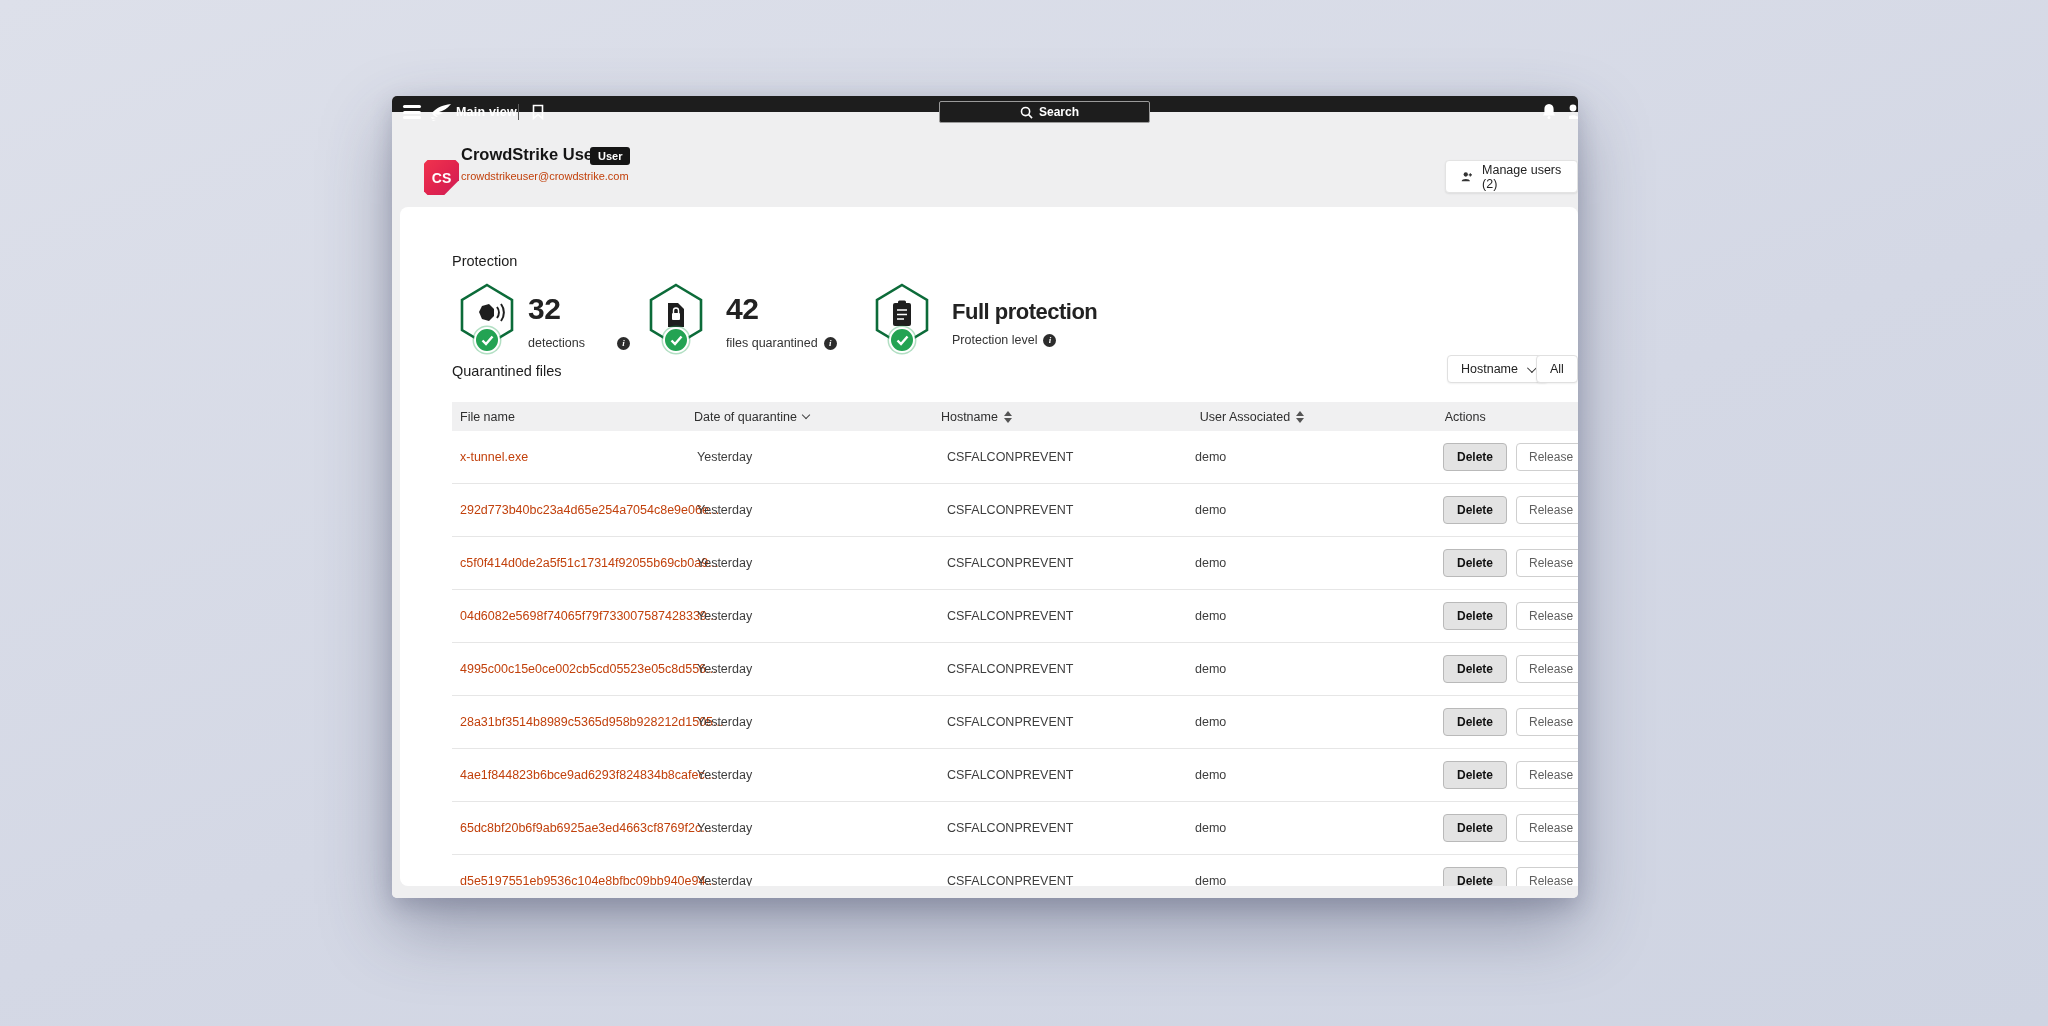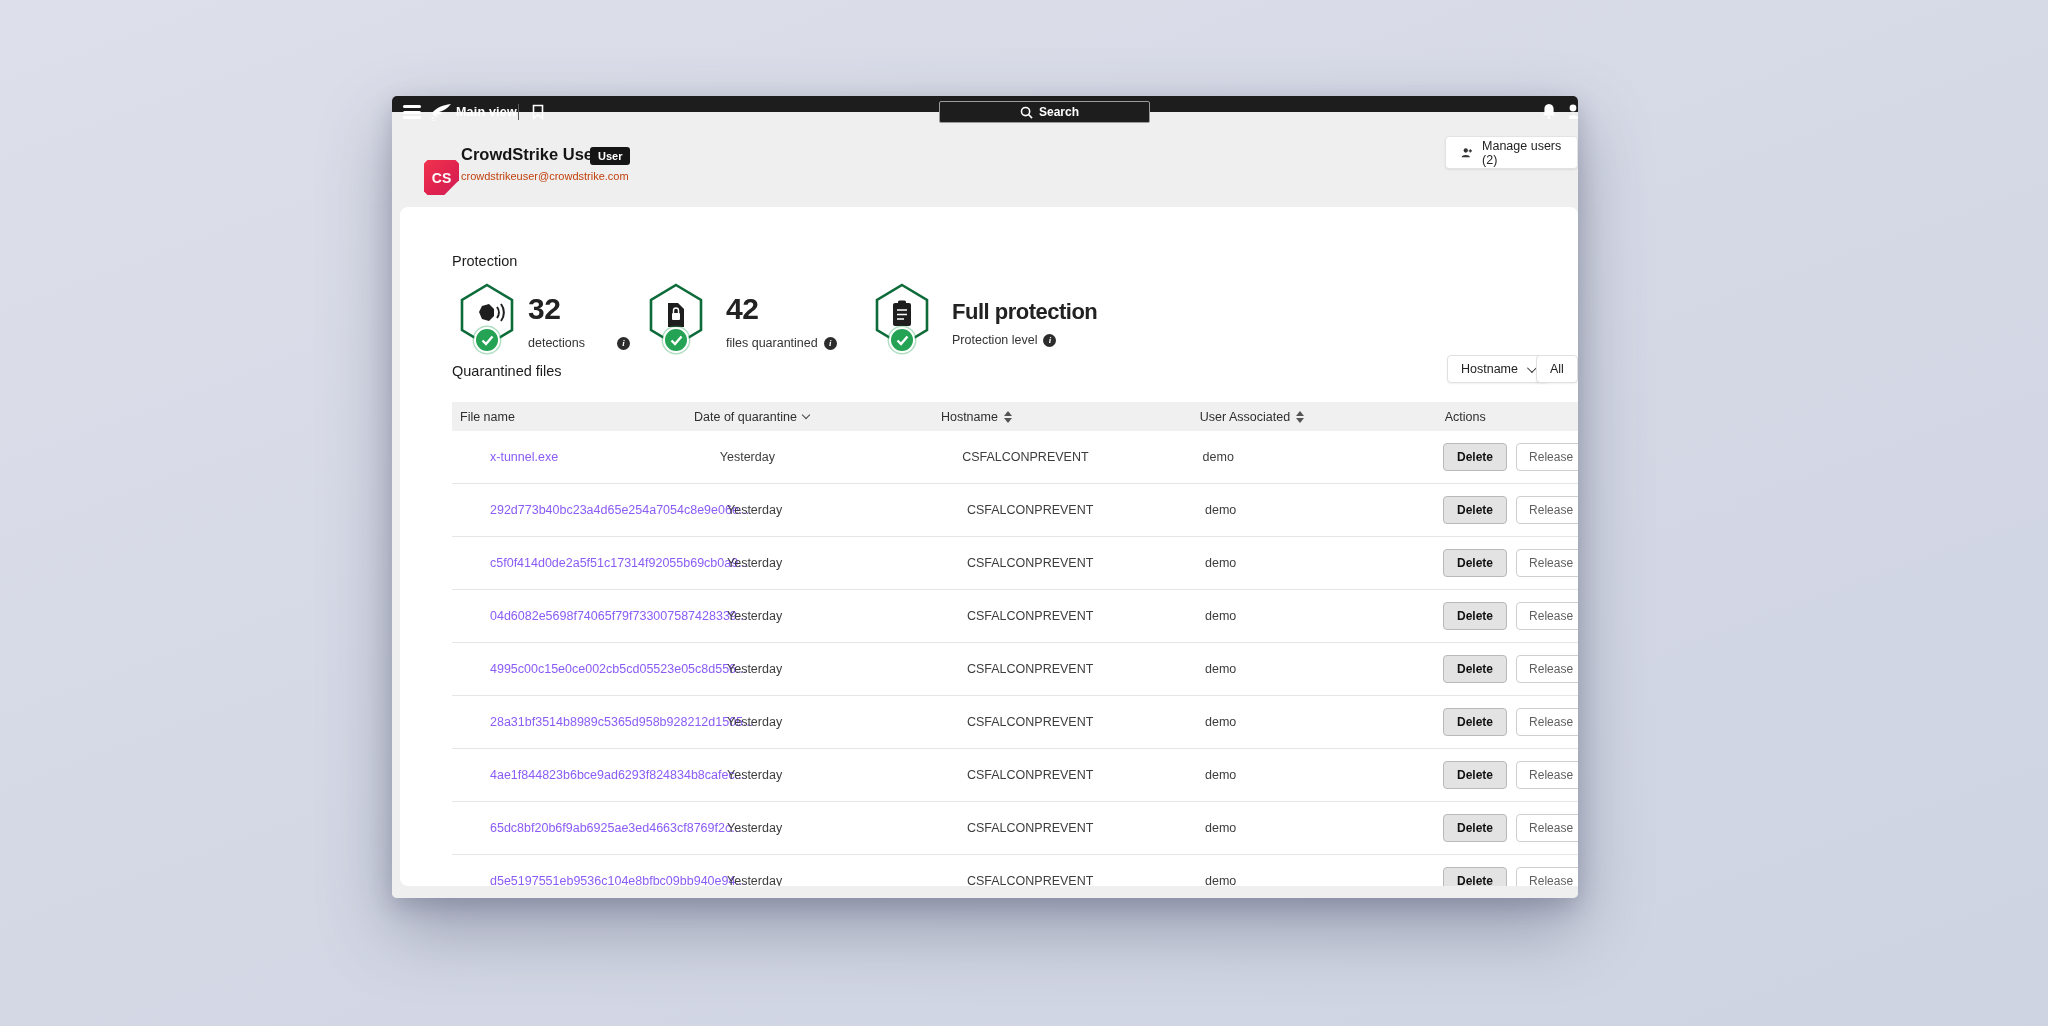--- a/index.html
+++ b/index.html
@@ -48,21 +48,21 @@
   .tabs {
     position:absolute; left:472px; top:24px; height:33px; background:#c9c9ca;
     border-radius:5px; display:flex; align-items:center; padding:3px;
   }
   .tab {
     height:27px; display:flex; align-items:center; padding:0 20px; border-radius:4px;
     font-size:12.5px; color:#4c4c4c; cursor:pointer; white-space:nowrap;
   }
   .tab.active { background:#fff; color:#111; font-weight:bold; box-shadow:0 1px 2px rgba(0,0,0,.18); }
   .manage-btn {
-    position:absolute; left:1053px; top:8px; height:33px; background:#fff; border:1px solid #e3e3e3;
+    position:absolute; left:1053px; top:32px; height:33px; background:#fff; border:1px solid #e3e3e3;
     border-radius:4px; display:flex; align-items:center; gap:8px; padding:0 14px;
     font-size:12.5px; color:#222; cursor:pointer; box-shadow:0 1px 2px rgba(0,0,0,.08);
   }
   
   .card {
     position:absolute; left:8px; top:111px; width:1178px; height:679px;
     background:#fff; border-radius:8px 8px 0 8px; overflow:hidden;
   }
   .section-title { position:absolute; left:52px; font-size:14.5px; font-weight:500; color:#1c1c1c; }
   
@@ -94,21 +94,21 @@
     display:flex; align-items:center; font-size:12.5px; color:#2f2f2f;
   }
   .th { display:flex; align-items:center; gap:6px; }
   .th-file {width:245px; padding-left:8px;} .th-date{width:250px;} .th-host{width:248px;} .th-user{width:248px;margin-left:14px;} .th-act{width:135px;}
   .sort-both { display:inline-flex; flex-direction:column; gap:2px; }
   .tri-up { width:0; height:0; border-left:4px solid transparent; border-right:4px solid transparent; border-bottom:5px solid #555; }
   .tri-dn { width:0; height:0; border-left:4px solid transparent; border-right:4px solid transparent; border-top:5px solid #555; }
   .chev-sort { width:6px; height:6px; border-right:1.5px solid #444; border-bottom:1.5px solid #444; transform:rotate(45deg); margin-top:-3px; }
   .tbody { position:absolute; left:52px; top:224px; width:1126px; }
   .trow { display:flex; align-items:center; height:53px; border-bottom:1px solid #e6e6e6; font-size:12.5px; color:#3d3d3d; }
-  .td-file{width:245px; padding-left:8px; color:#8b5cf6;margin-left:30px;} .td-date{width:250px;} .td-host{width:248px;} .td-user{width:248px;}
+  .td-file{width:245px; padding-left:8px; color:#c2410c;} .td-date{width:250px;} .td-host{width:248px;} .td-user{width:248px;}
   .td-act{width:135px; display:flex; gap:9px;}
   .btn-delete {
     background:#e3e3e3; border:1px solid #b9b9b9; border-radius:4px; padding:6px 13px;
     font-size:12px; font-weight:bold; color:#111; cursor:pointer; font-family:inherit;
   }
   .btn-release {
     background:#fff; border:1px solid #cfcfcf; border-radius:4px; padding:6px 12px;
     font-size:12px; color:#5f5f5f; cursor:pointer; font-family:inherit;
   }
   .bottom-strip { position:absolute; left:0; top:790px; width:100%; height:12px; background:#efeff0; }

